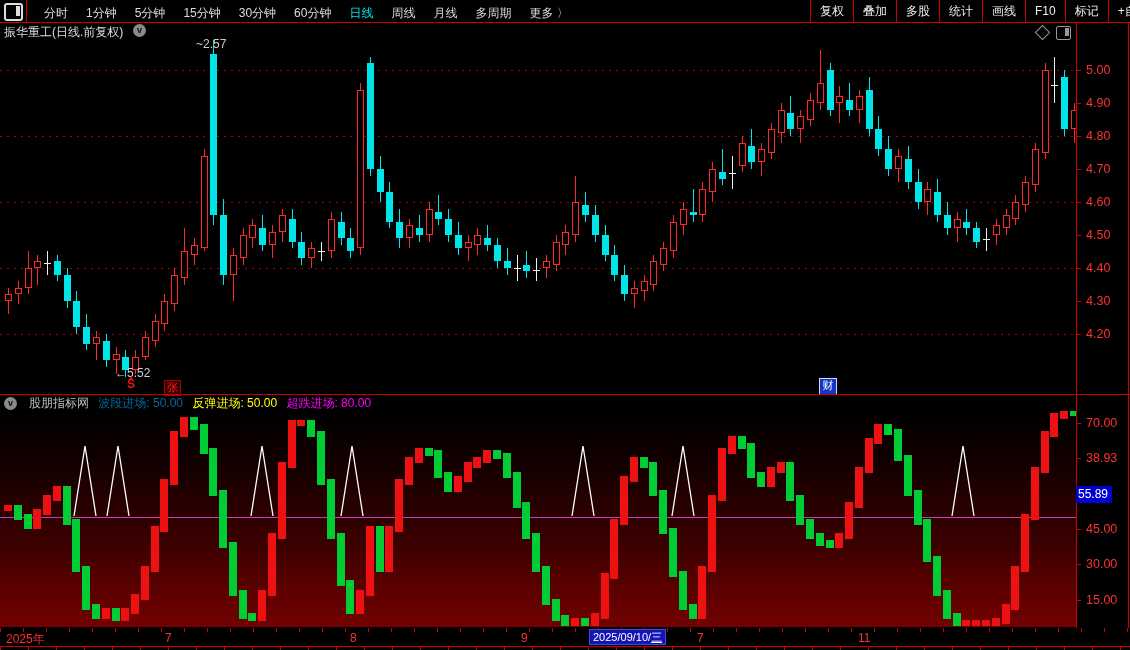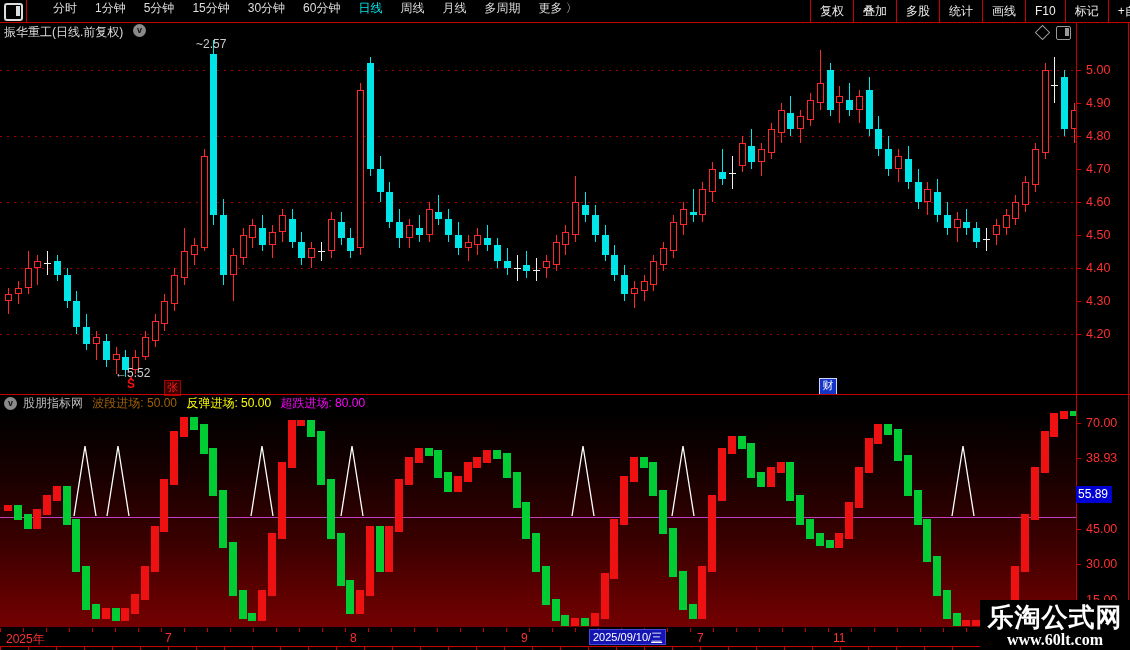--- a/index.html
+++ b/index.html
@@ -1,21 +1,21 @@
 <!DOCTYPE html>
 <html><head>
 <meta charset="utf-8">
 <style>
   html,body{margin:0;padding:0;background:#000;}
   #app{position:relative;width:1130px;height:650px;background:#000;overflow:hidden;
        font-family:"Liberation Sans","DejaVu Sans",sans-serif;font-size:12px;color:#ddd;}
   
   #toolbar{position:absolute;left:0;top:0;width:1130px;height:22px;background:#000;
            border-bottom:1px solid #c80000;}
-  #tb-left{position:absolute;left:44px;top:0;height:22px;display:flex;align-items:flex-start;}
+  #tb-left{position:absolute;left:35px;top:0;height:22px;display:flex;align-items:flex-end;}
   .tbitem{padding:0 9px;color:#ddd;white-space:nowrap;cursor:default;}
   .tbitem.active{color:#00e5ee;}
   #tb-right{position:absolute;left:810px;top:0;height:22px;display:flex;align-items:center;}
   .tbbtn{padding:0 9px;height:22px;line-height:22px;color:#eee;border-left:1px solid #c80000;white-space:nowrap;}
   .tbbtn:last-child{border-right:1px solid #c80000;}
   #tb-appicon{position:absolute;left:4px;top:3px;width:15px;height:14px;border:2px solid #ddd;border-radius:3px;}
   #tb-appicon::after{content:"";position:absolute;right:1px;top:1px;width:4px;height:10px;background:#ddd;}
   #tb-sep{position:absolute;left:26px;top:0;width:1px;height:22px;background:#c80000;}
   
   #main-chart{position:absolute;left:0;top:23px;width:1076px;height:371px;overflow:hidden;}
@@ -365,22 +365,22 @@
       <div class="axis-label" style="top: 261px;">4.40</div>
       <div class="tick" style="top: 268px;"></div>
       <div class="axis-label" style="top: 294px;">4.30</div>
       <div class="tick" style="top: 301px;"></div>
       <div class="axis-label" style="top: 327px;">4.20</div>
       <div class="tick" style="top: 334px;"></div>
     </div>
 
   <div id="ind-header">
     <div class="chev-circle" style="left:4px;top:2px;position:absolute;">v</div>
-    <span class="ihname" style="margin-left:23px;">股朋指标网</span>
-    <span class="ihwhite" style="color: #a16207;">波段进场: 50.00</span>
+    <span class="ihname" style="margin-left:29px;">股朋指标网</span>
+    <span class="ihwhite" style="color: #0369a1;">波段进场: 50.00</span>
     <span class="ihyellow" style="color: rgb(255, 255, 0);">反弹进场: 50.00</span>
     <span class="ihmagenta" style="color: rgb(255, 0, 255);">超跌进场: 80.00</span>
   </div>
   <div id="ind-grad">
     <div id="line50"></div>
   <div class="ind-bar" style="left: 4px; top: 94px; height: 6px; background: rgb(238, 17, 17);"></div>
       <div class="ind-bar" style="left: 14px; top: 94px; height: 15px; background: rgb(0, 204, 51);"></div>
       <div class="ind-bar" style="left: 24px; top: 103px; height: 15px; background: rgb(0, 204, 51);"></div>
       <div class="ind-bar" style="left: 33px; top: 98px; height: 20px; background: rgb(238, 17, 17);"></div>
       <div class="ind-bar" style="left: 43px; top: 84px; height: 20px; background: rgb(238, 17, 17);"></div>
@@ -514,21 +514,17 @@
   <div id="curval-box">55.89</div>
 
   <div id="time-axis">
     <div id="time-ticks"></div>
     <div id="date-box" style="left: 589px;"><span>2025/09/10/</span><u>三</u></div>
   <div class="time-label" style="left: 6px;">2025年</div>
       <div class="time-label" style="left: 165px;">7</div>
       <div class="time-label" style="left: 350px;">8</div>
       <div class="time-label" style="left: 521px;">9</div>
       <div class="time-label" style="left: 697px;">7</div>
-      <div class="time-label" style="left: 833px;">11</div>
+      <div class="time-label" style="left: 858px;">11</div>
     </div>
   <div id="bottom-sliver"></div>
 
-  <div id="watermark">
-    <div id="wm1">乐淘公式网</div>
-    <div id="wm2">www.60lt.com</div>
-  </div>
 </div>
 
 </body></html>

